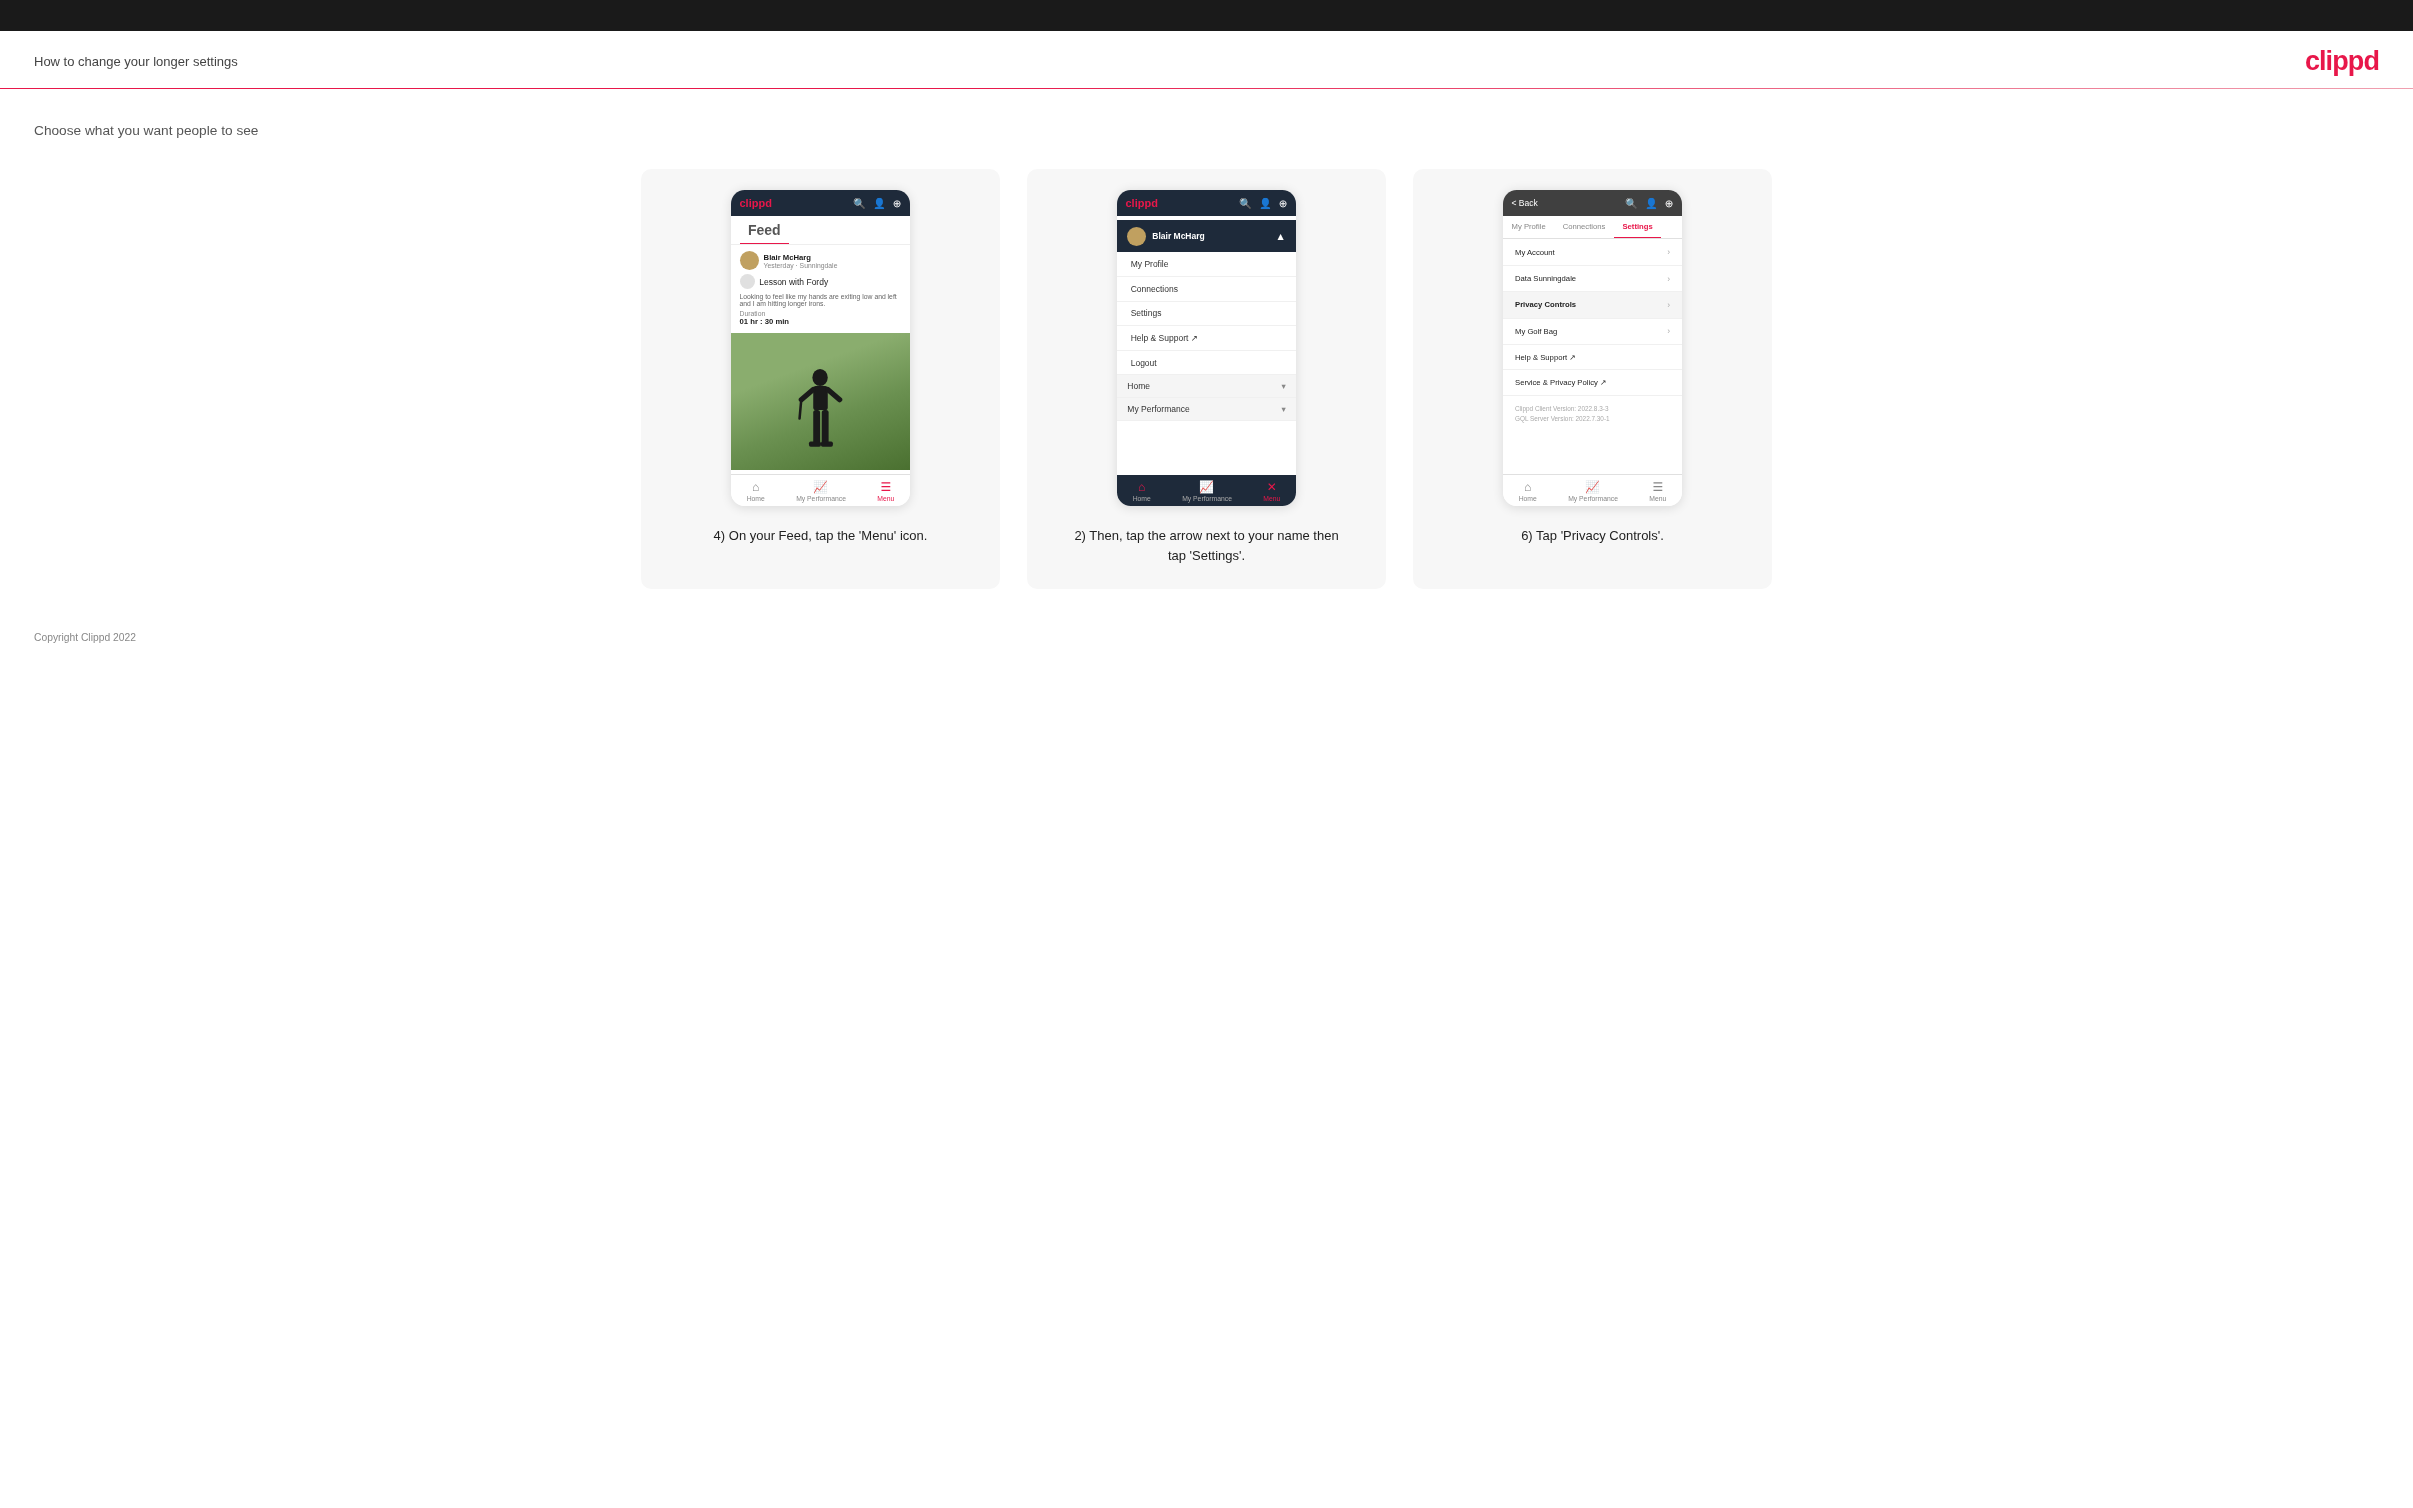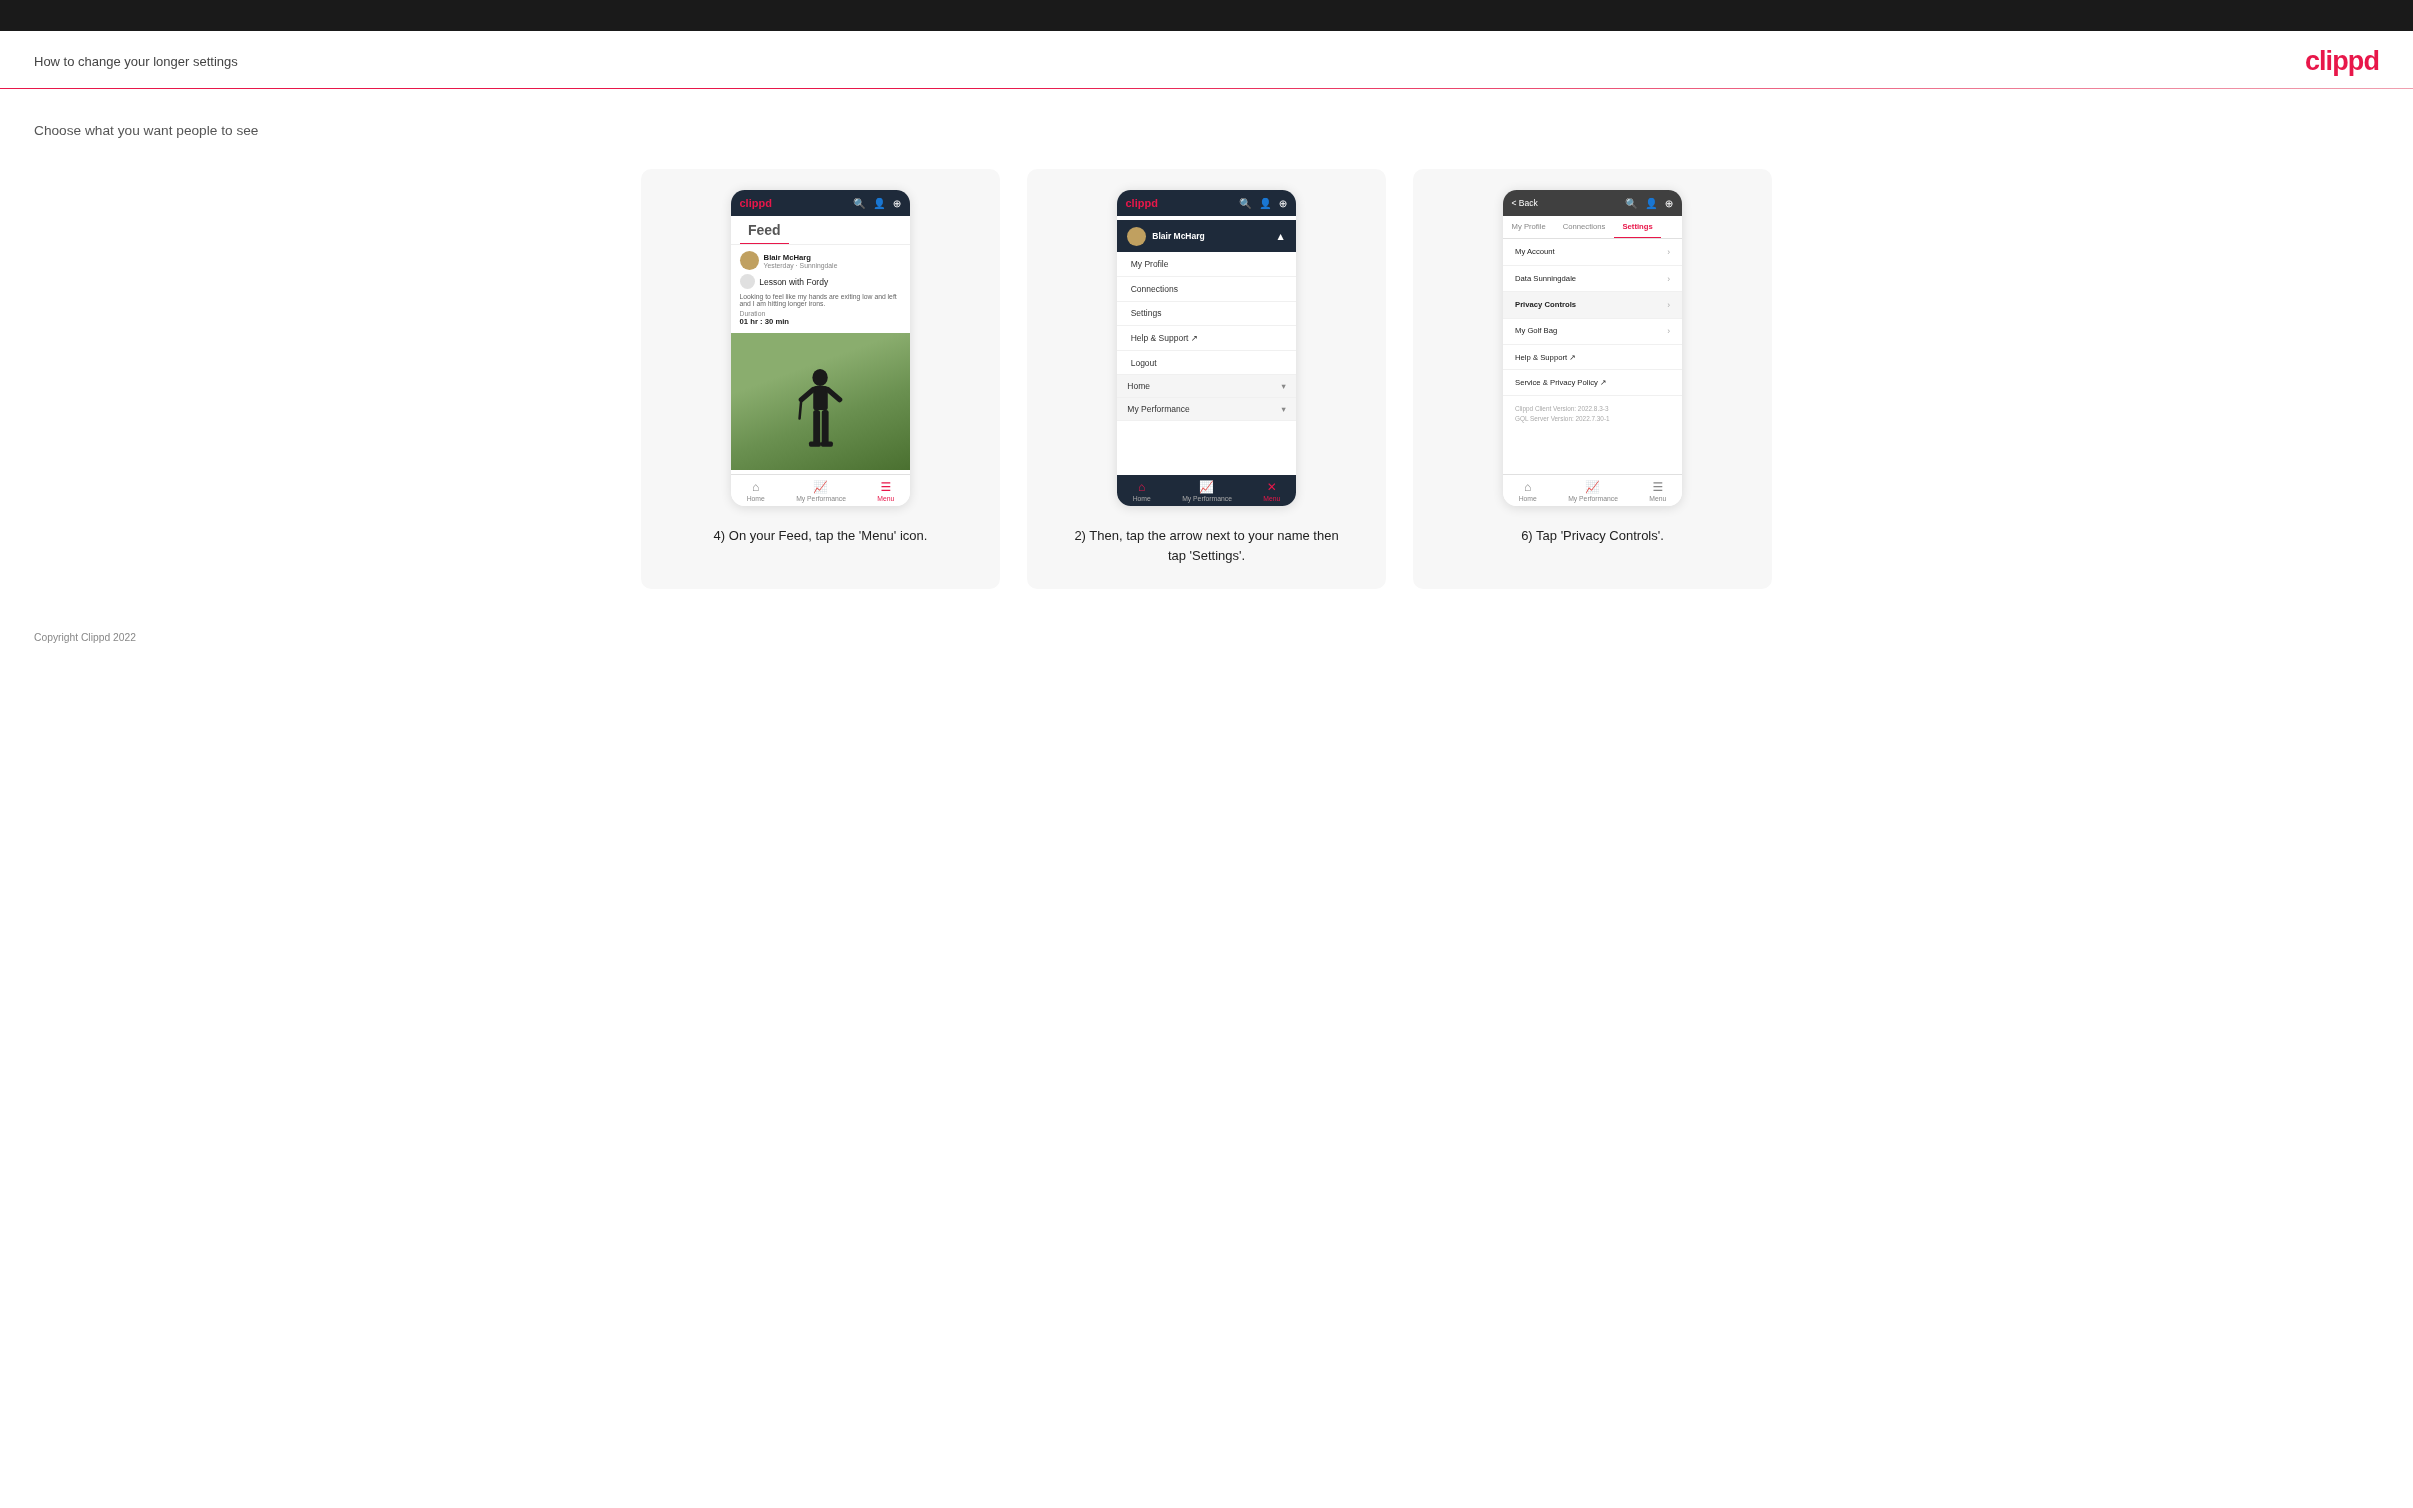--- a/index.html
+++ b/index.html
@@ -287,20 +287,21 @@
       color: #e8174a;
       border-bottom: 1.7px solid #e8174a;
       font-weight: 700;
     }
     .p3-settings-list {
       background: #fff;
     }
     .p3-setting-item {
       display: flex;
       justify-content: space-between;
+      align-items: center;
       padding: 7.7px 12px;
       border-bottom: 0.9px solid #f0f0f0;
       font-size: 7.7px;
       color: #222;
     }
     .p3-setting-item.highlighted {
       background: #f5f5f5;
     }
     .p3-chevron-r { font-size: 8.5px; color: #aaa; }
     .p3-version-info {

